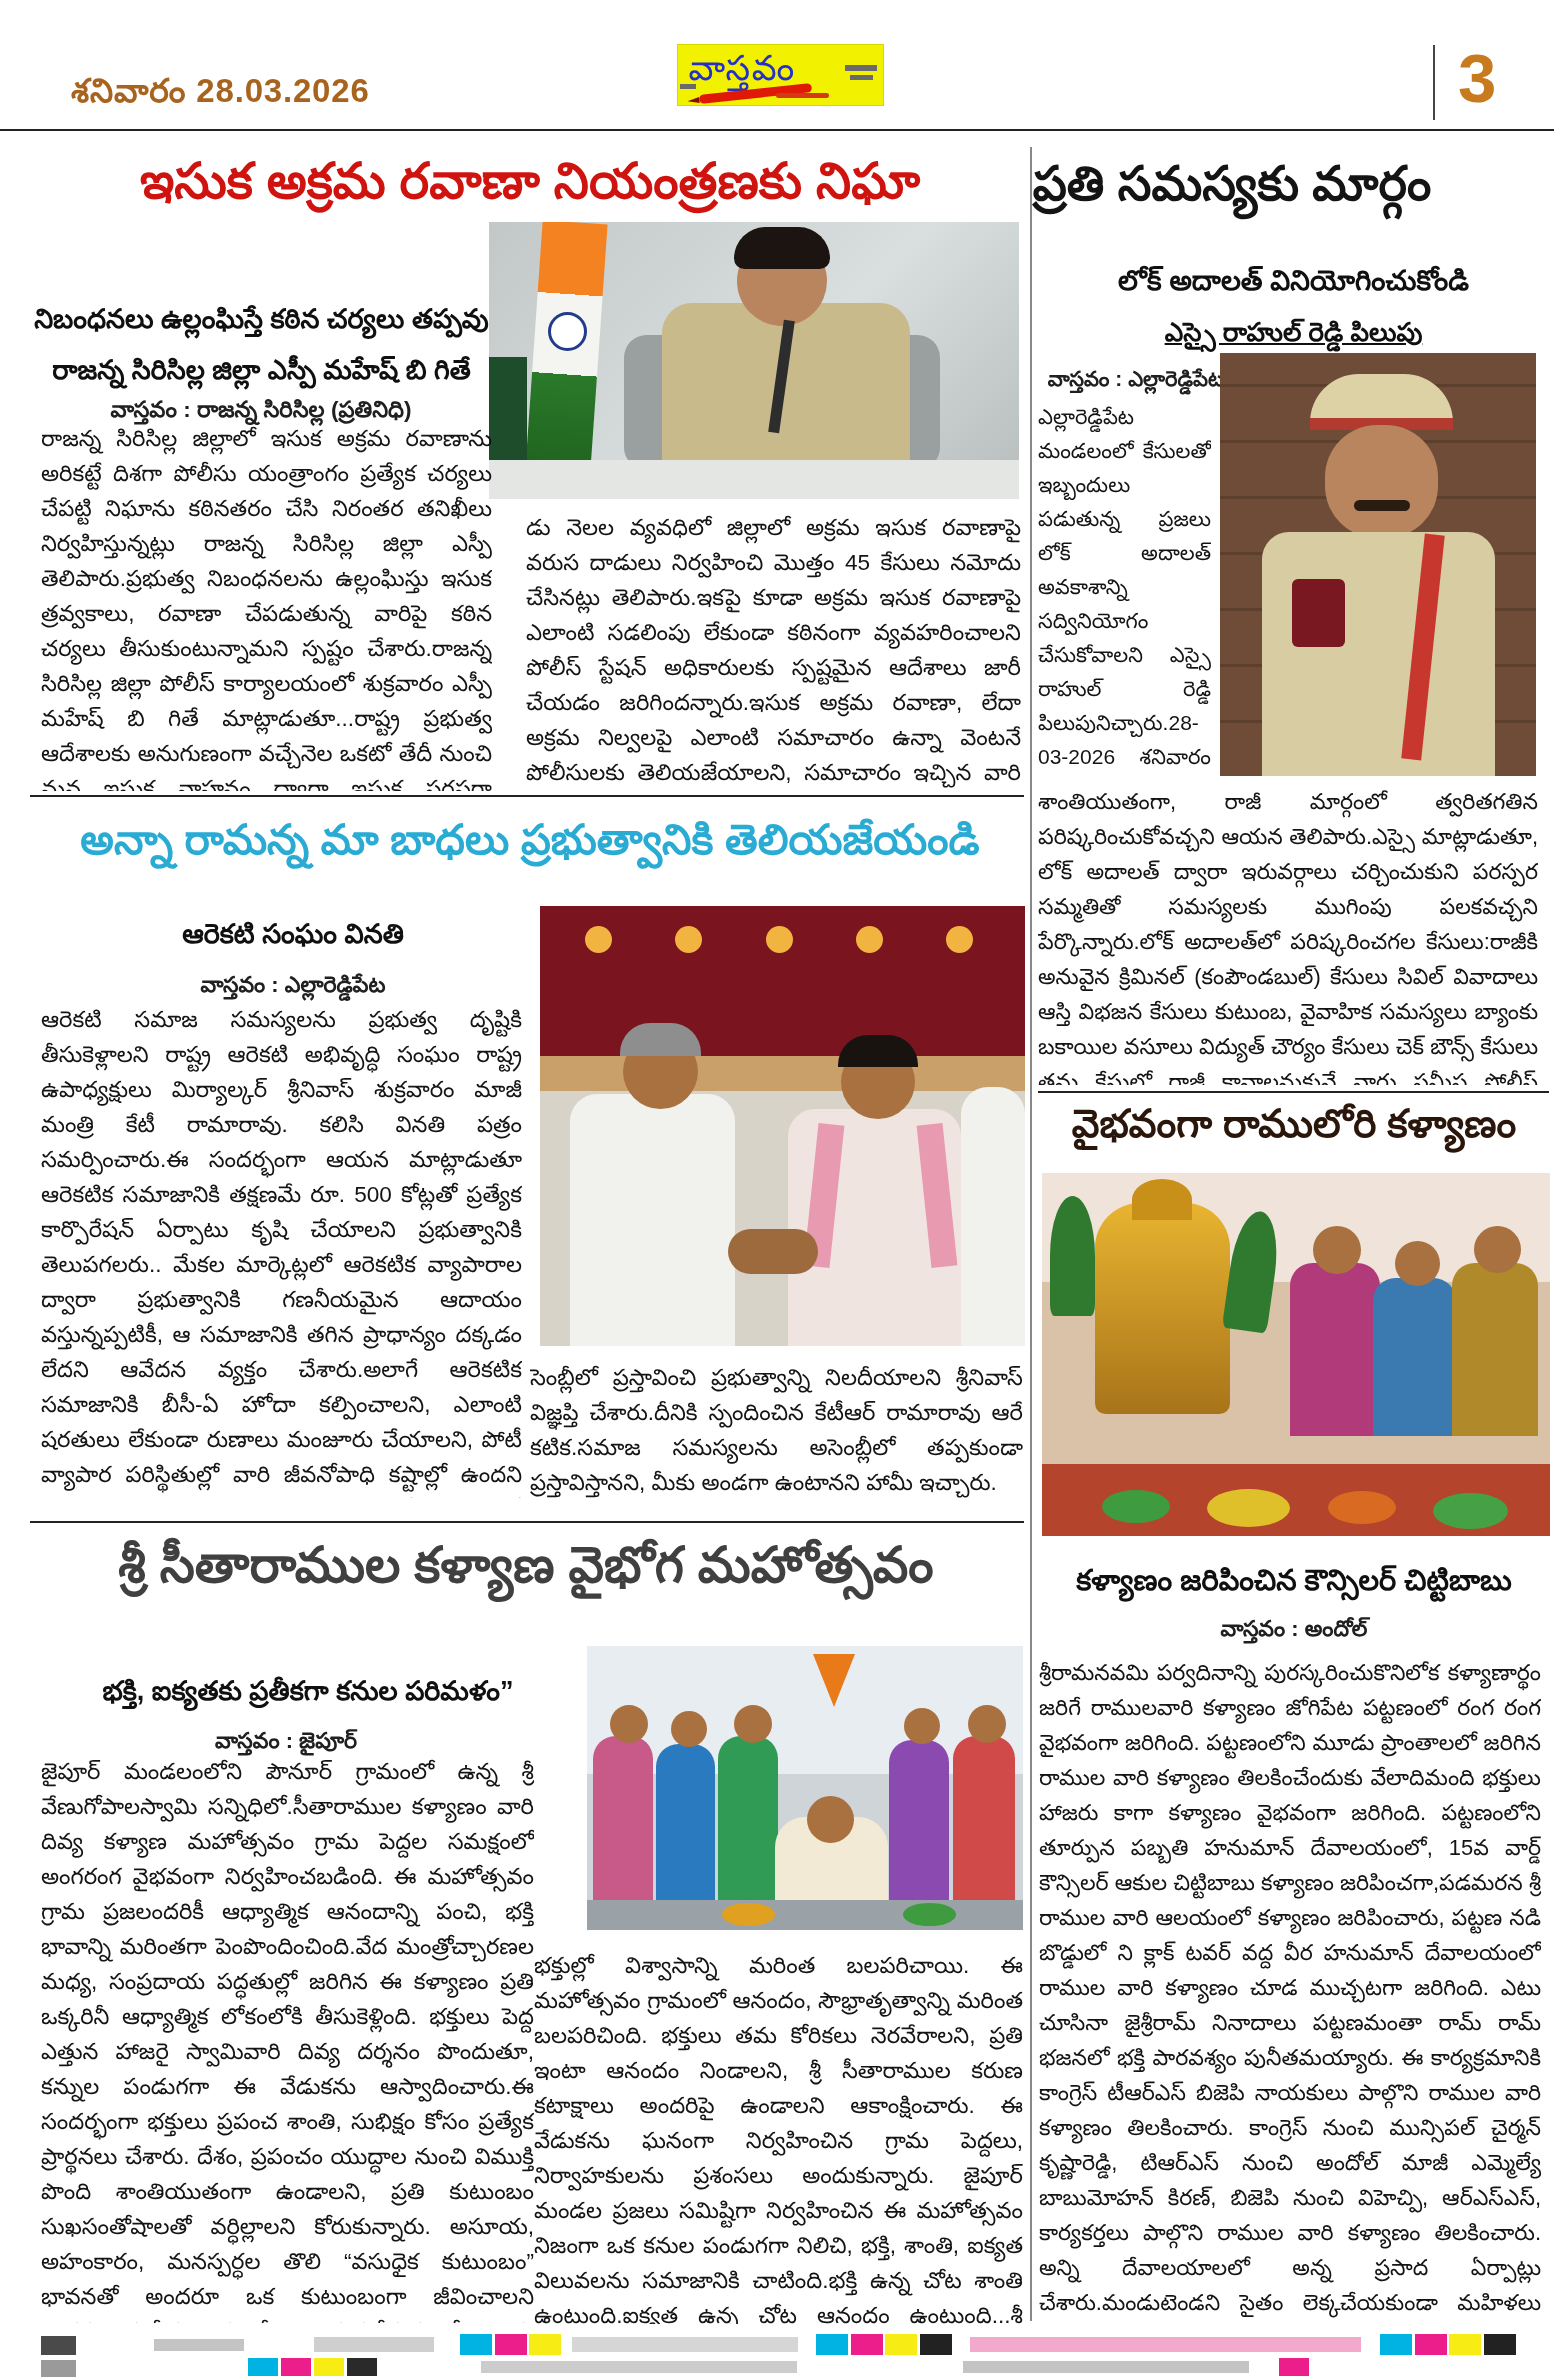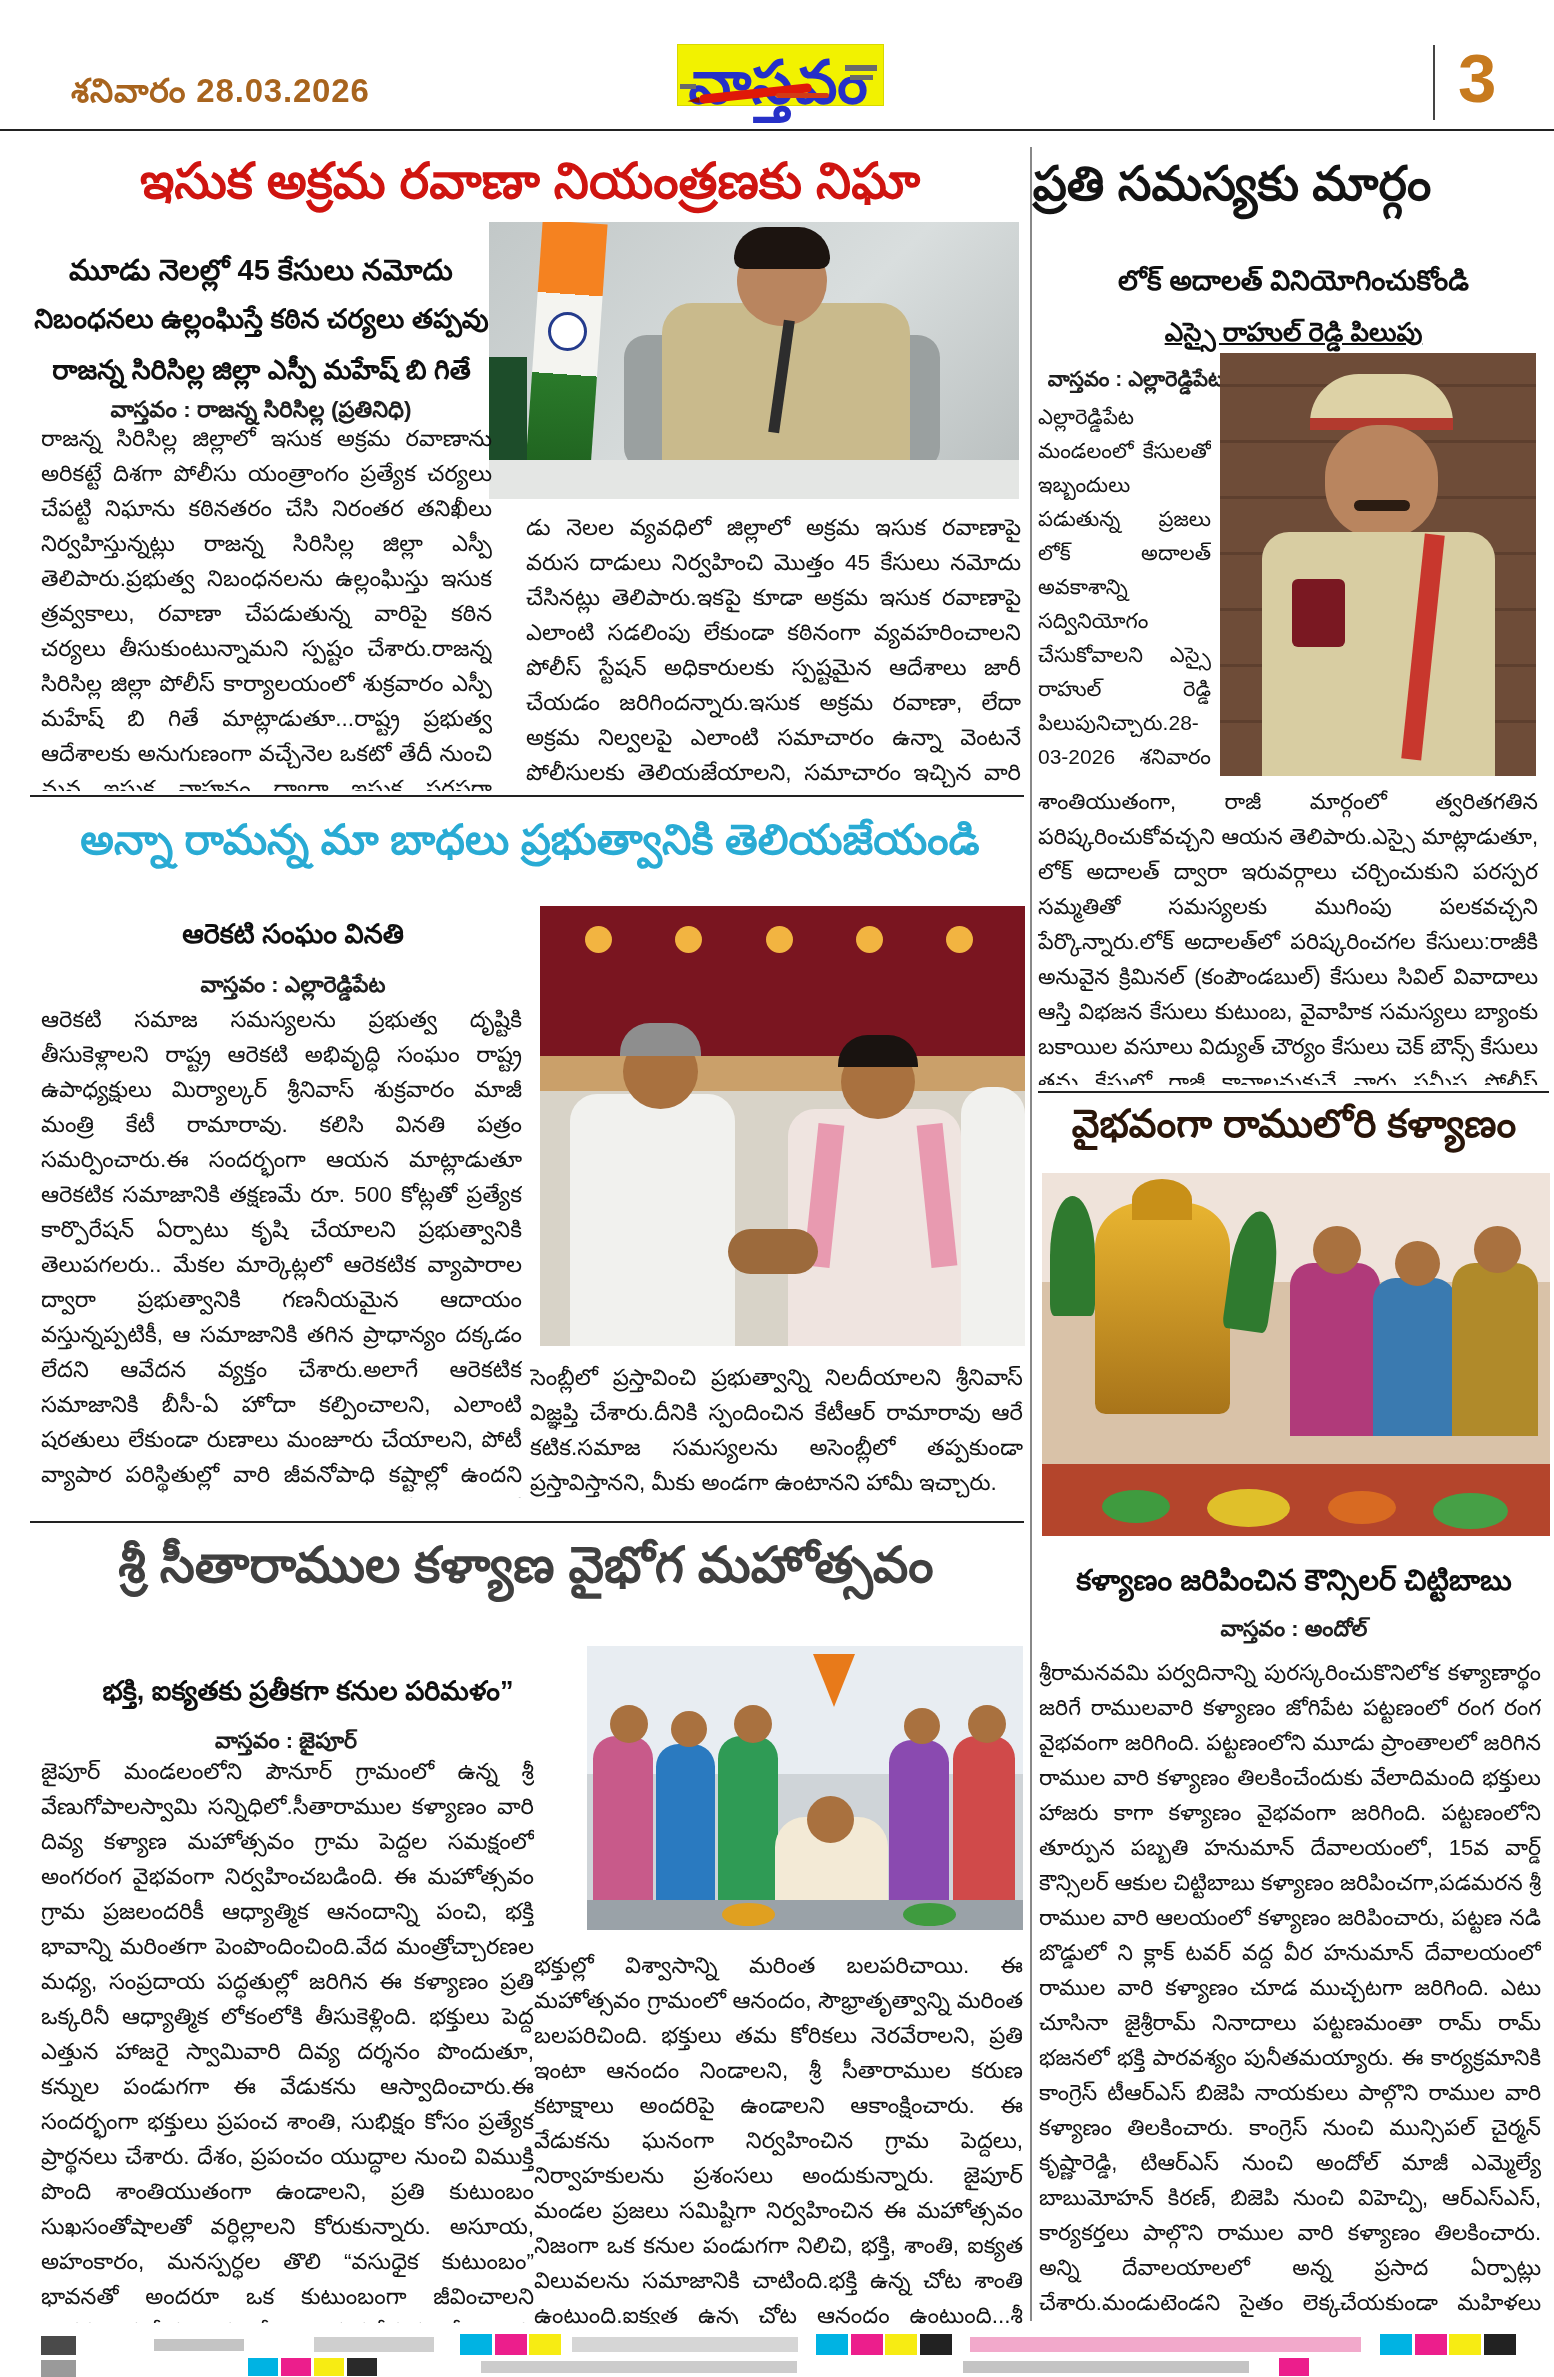--- a/index.html
+++ b/index.html
@@ -4,21 +4,21 @@
 <style>
   html,body{margin:0;padding:0;background:#e8e8e8;}
   .page{position:relative;width:1555px;height:2377px;background:#ffffff;overflow:hidden;
         font-family:"Liberation Sans","DejaVu Sans",sans-serif;color:#111;}
   .abs{position:absolute;}
   .rule-h{position:absolute;background:#222;height:2.3px;}
   .rule-v{position:absolute;background:#444;width:1.5px;}
   .date{font-size:33px;font-weight:bold;color:#a8641e;letter-spacing:0.8px;}
   .pagenum{font-size:69px;font-weight:bold;color:#c77a1e;line-height:1;}
   .masthead{background:#f2f200;border:0.8px solid #d8d800;}
-  .masthead-word{font-size:60px;font-weight:bold;color:#2630c8;letter-spacing:1.5px;}
+  .masthead-word{font-size:35px;font-weight:normal;color:#2630c8;letter-spacing:1.5px;}
   .pen{position:absolute;width:113px;height:9px;background:#e01808;border-radius:4.5px;transform:rotate(-6deg);}
   .pen:before{content:"";position:absolute;left:-12px;top:1.5px;border-top:3.8px solid transparent;border-bottom:3.8px solid transparent;border-right:12px solid #8a0d04;}
   .tiny-mark{position:absolute;background:#6a6a6a;}
   .red-mark{position:absolute;background:#d23a16;height:5.3px;border-radius:2.3px;}
   .headline{font-weight:bold;text-align:center;line-height:1.25;}
   .hl-red{color:#cf1410;font-size:50px;}
   .hl-black{color:#141414;font-size:48px;}
   .hl-cyan{color:#29abd4;font-size:42px;}
   .hl-brown{color:#2a160a;font-size:39px;}
   .hl-purple{color:#404040;font-size:50px;}
@@ -88,21 +88,20 @@
   </div>
 
   <div class="rule-v" style="left:1433px;top:45px;height:75px;"></div>
   <div class="abs pagenum" style="left:1458px;top:44px;">3</div>
   <div class="rule-h" style="left:0;top:129px;width:1555px;"></div>
 
   <div class="rule-v" style="left:1030px;top:147px;height:2174px;background:#888;"></div>
 
   <div class="abs headline hl-red" style="left:45px;top:150px;width:970px;">ఇసుక అక్రమ రవాణా నియంత్రణకు  నిఘా</div>
 
-  <div class="abs subhead" style="left:41px;top:248px;width:440px;font-size:29px;">మూడు నెలల్లో 45 కేసులు నమోదు</div>
   <div class="abs subhead" style="left:34px;top:350px;width:455px;font-size:27px;">రాజన్న సిరిసిల్ల జిల్లా ఎస్పీ మహేష్ బి గితే</div>
   <div class="abs subhead" style="left:30px;top:299px;width:463px;font-size:27px;">నిబంధనలు ఉల్లంఘిస్తే కఠిన చర్యలు తప్పవు</div>
   <div class="abs byline" style="left:41px;top:397px;width:440px;font-size:22.6px;">వాస్తవం : రాజన్న సిరిసిల్ల (ప్రతినిధి)</div>
 
   <div class="photo ph1" style="left:489px;top:222px;width:530px;height:277px;">
     <div class="sp-chair"></div>
     <div class="flagpole"></div>
     <div class="chakra"></div>
     <div class="greenflag"></div>
     <div class="sp-body"></div>

